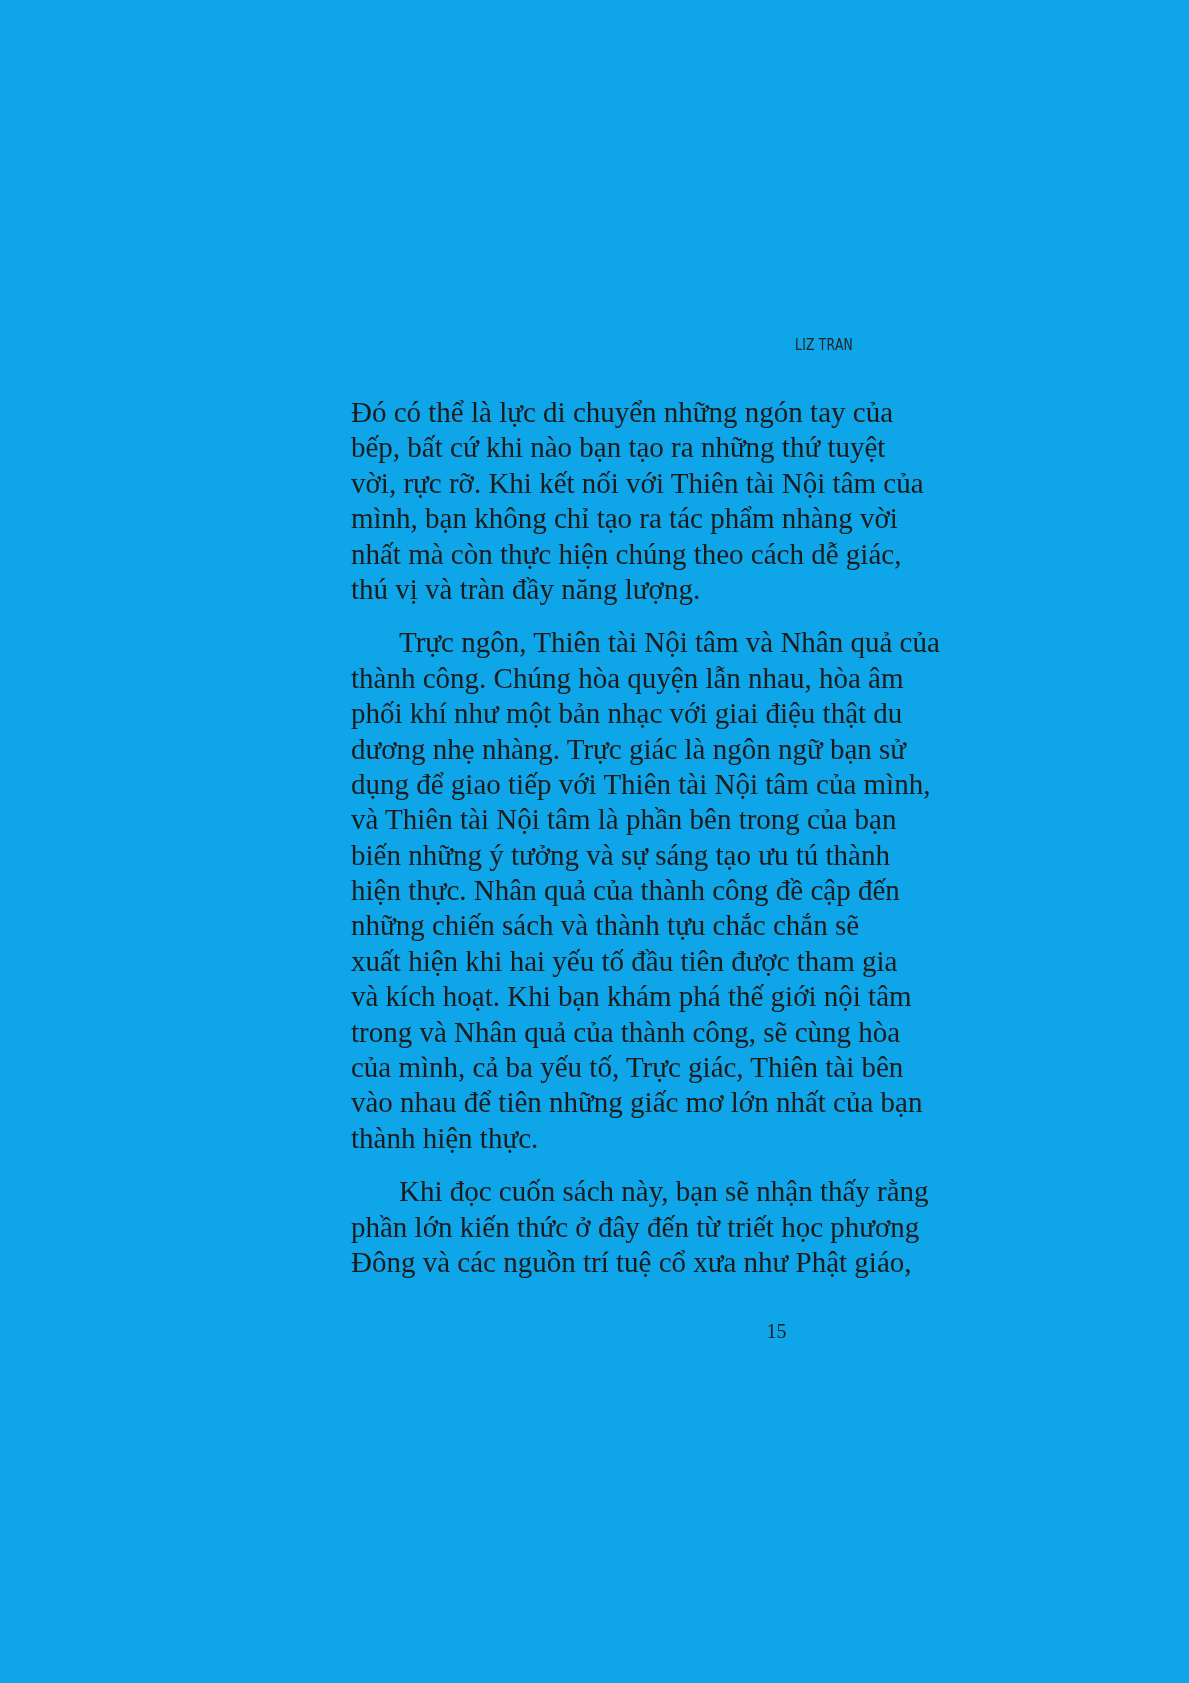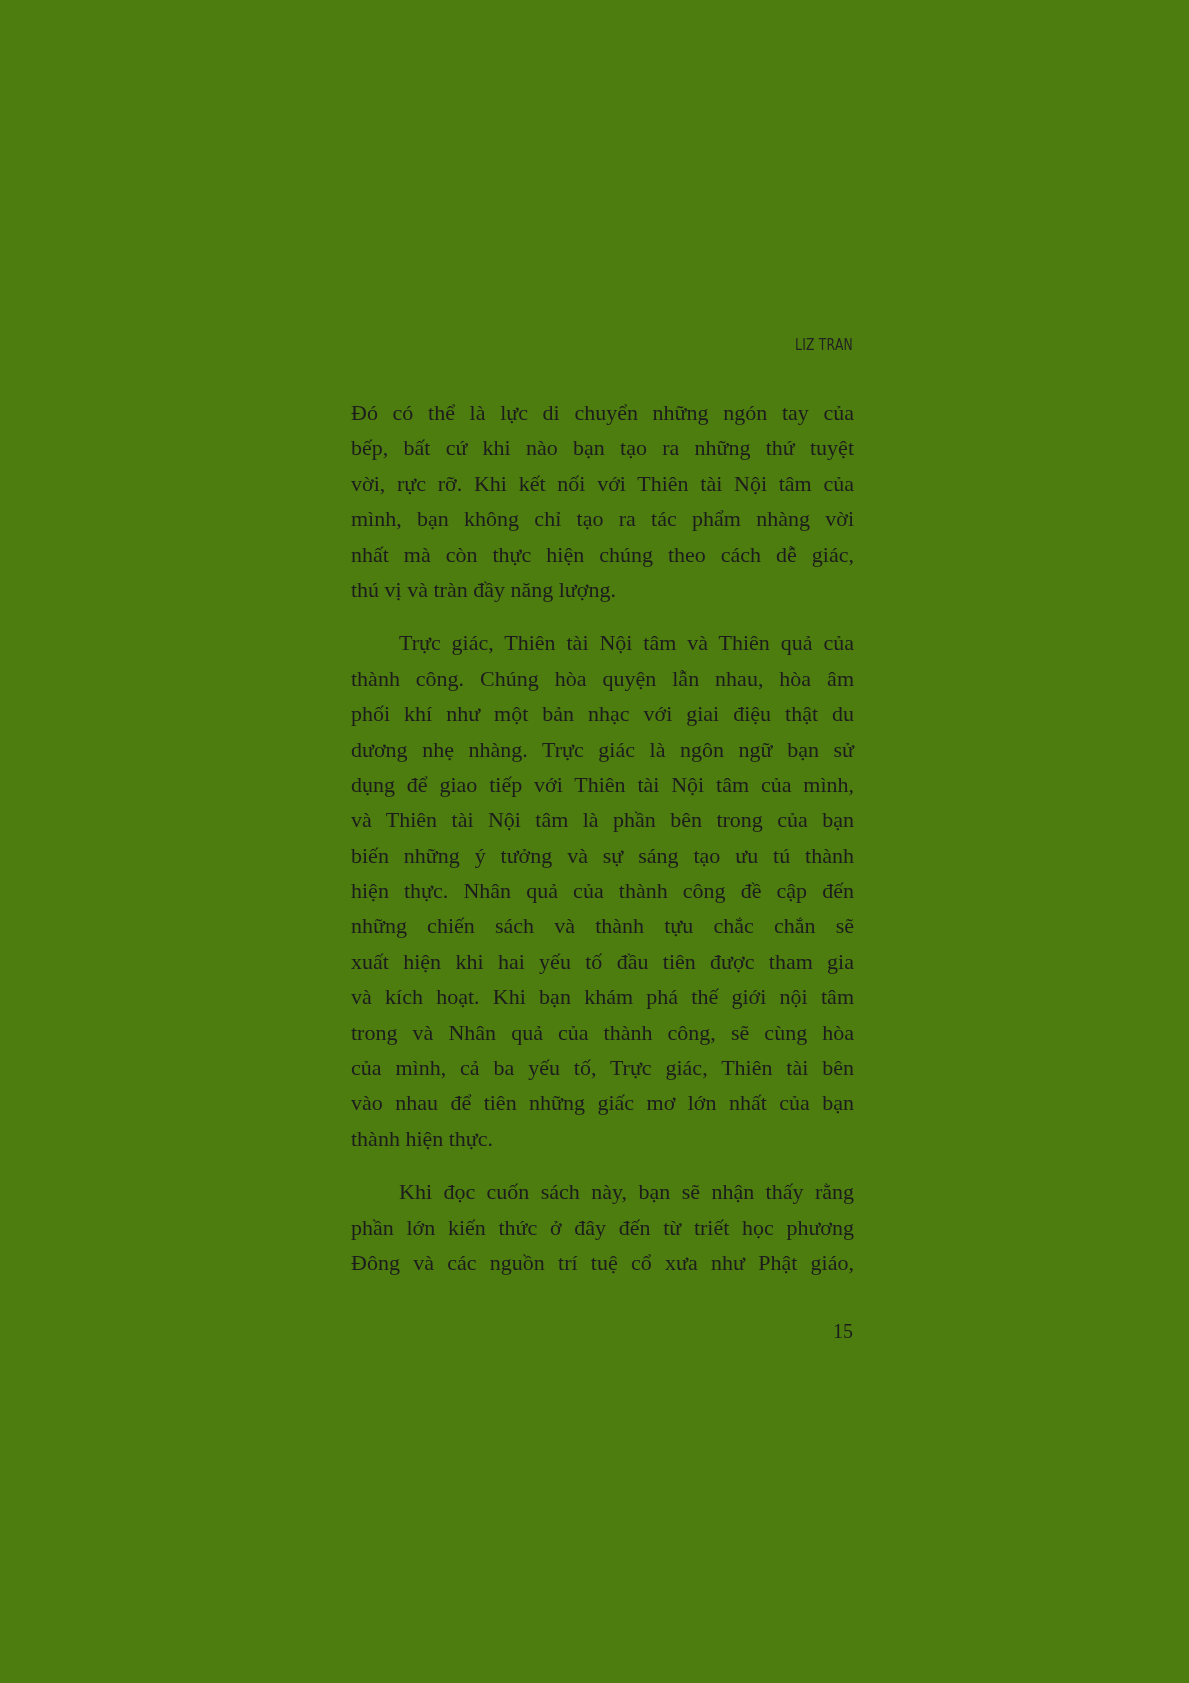--- a/index.html
+++ b/index.html
@@ -12,42 +12,42 @@
       height: 1683px;
       position: relative;
       overflow: hidden;
       color: #1a1a1a;
     }
     .page {
       position: absolute;
       left: 0; top: 0;
       width: 1189px;
       height: 1683px;
-      background: #4d7c0f;
+      background: #0ea5e9;
     }
     .running-header {
       position: absolute;
       left: 355px;
       width: 498px;
       top: 336px;
       text-align: right;
       font-family: "DejaVu Sans", sans-serif;
       font-size: 15px;
       letter-spacing: 0.3px;
       color: #222222;
       transform: scaleX(0.82);
       transform-origin: right center;
     }
     .text-block {
       position: absolute;
       left: 351px;
       top: 395px;
       width: 503px;
       font-family: "Liberation Serif", "DejaVu Serif", serif;
-      font-size: 22px;
+      font-size: 29px;
       color: #1c1c1c;
     }
     .paragraph {
       margin: 0 0 18px 0;
     }
     .line {
       display: block;
       height: 35.4px;
       line-height: 35.4px;
       white-space: nowrap;
@@ -58,21 +58,21 @@
       text-align-last: left;
     }
     .line.indent {
       padding-left: 48px;
     }
     .page-number {
       position: absolute;
       left: 700px;
       width: 153px;
       top: 1320px;
-      text-align: right;
+      text-align: center;
       font-family: "Liberation Serif", "DejaVu Serif", serif;
       font-size: 20px;
       color: #1c1c1c;
     }
   </style>
 </head>
 <body>
 
 <div class="page">
 
@@ -83,21 +83,21 @@
     <div class="paragraph">
       <span class="line">Đó có thể là lực di chuyển những ngón tay của</span>
       <span class="line">bếp, bất cứ khi nào bạn tạo ra những thứ tuyệt</span>
       <span class="line">vời, rực rỡ. Khi kết nối với Thiên tài Nội tâm của</span>
       <span class="line">mình, bạn không chỉ tạo ra tác phẩm nhàng vời</span>
       <span class="line">nhất mà còn thực hiện chúng theo cách dễ giác,</span>
       <span class="line last">thú vị và tràn đầy năng lượng.</span>
     </div>
 
     <div class="paragraph">
-      <span class="line indent">Trực giác, Thiên tài Nội tâm và Thiên quả của</span>
+      <span class="line indent">Trực ngôn, Thiên tài Nội tâm và Nhân quả của</span>
       <span class="line">thành công. Chúng hòa quyện lẫn nhau, hòa âm</span>
       <span class="line">phối khí như một bản nhạc với giai điệu thật du</span>
       <span class="line">dương nhẹ nhàng. Trực giác là ngôn ngữ bạn sử</span>
       <span class="line">dụng để giao tiếp với Thiên tài Nội tâm của mình,</span>
       <span class="line">và Thiên tài Nội tâm là phần bên trong của bạn</span>
       <span class="line">biến những ý tưởng và sự sáng tạo ưu tú thành</span>
       <span class="line">hiện thực. Nhân quả của thành công đề cập đến</span>
       <span class="line">những chiến sách và thành tựu chắc chắn sẽ</span>
       <span class="line">xuất hiện khi hai yếu tố đầu tiên được tham gia</span>
       <span class="line">và kích hoạt. Khi bạn khám phá thế giới nội tâm</span>

